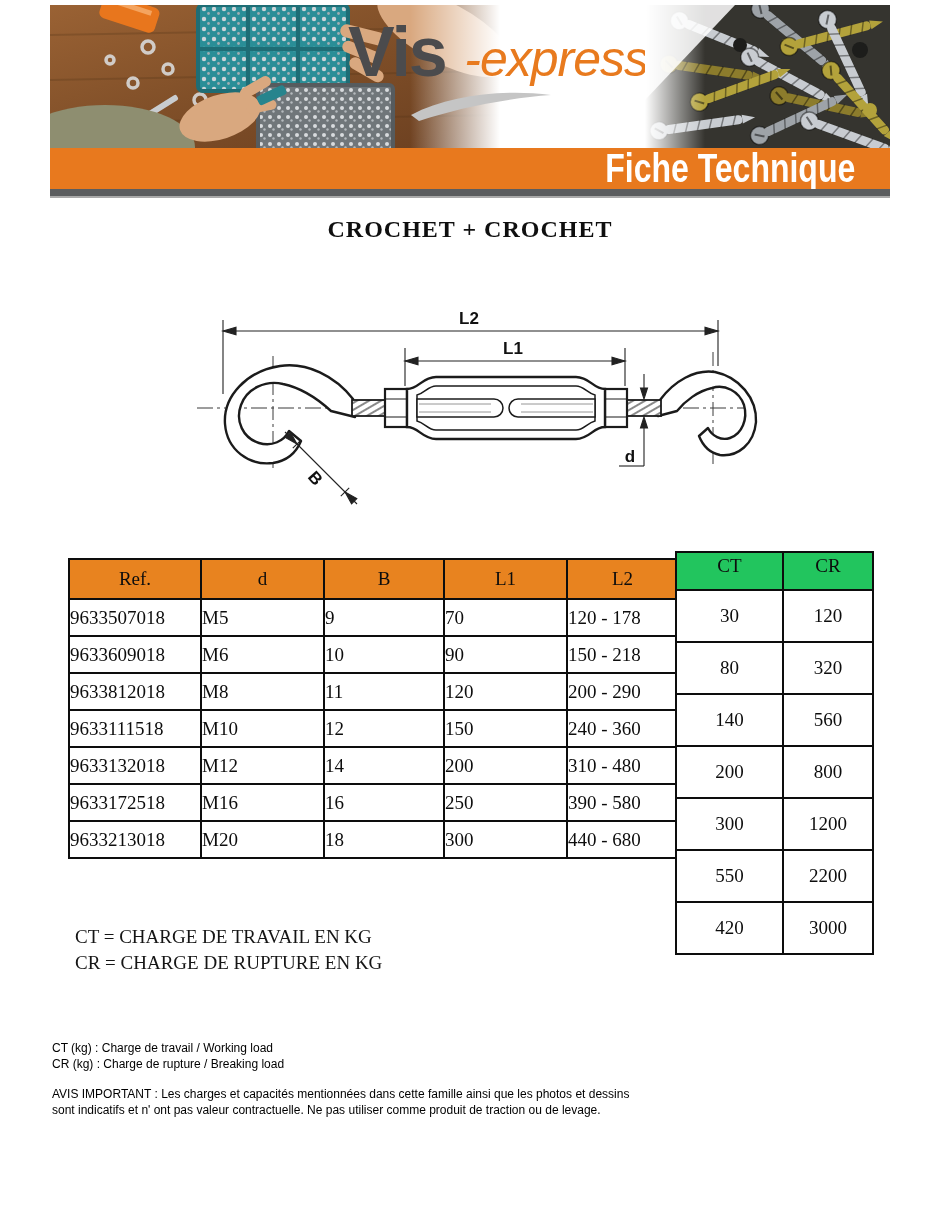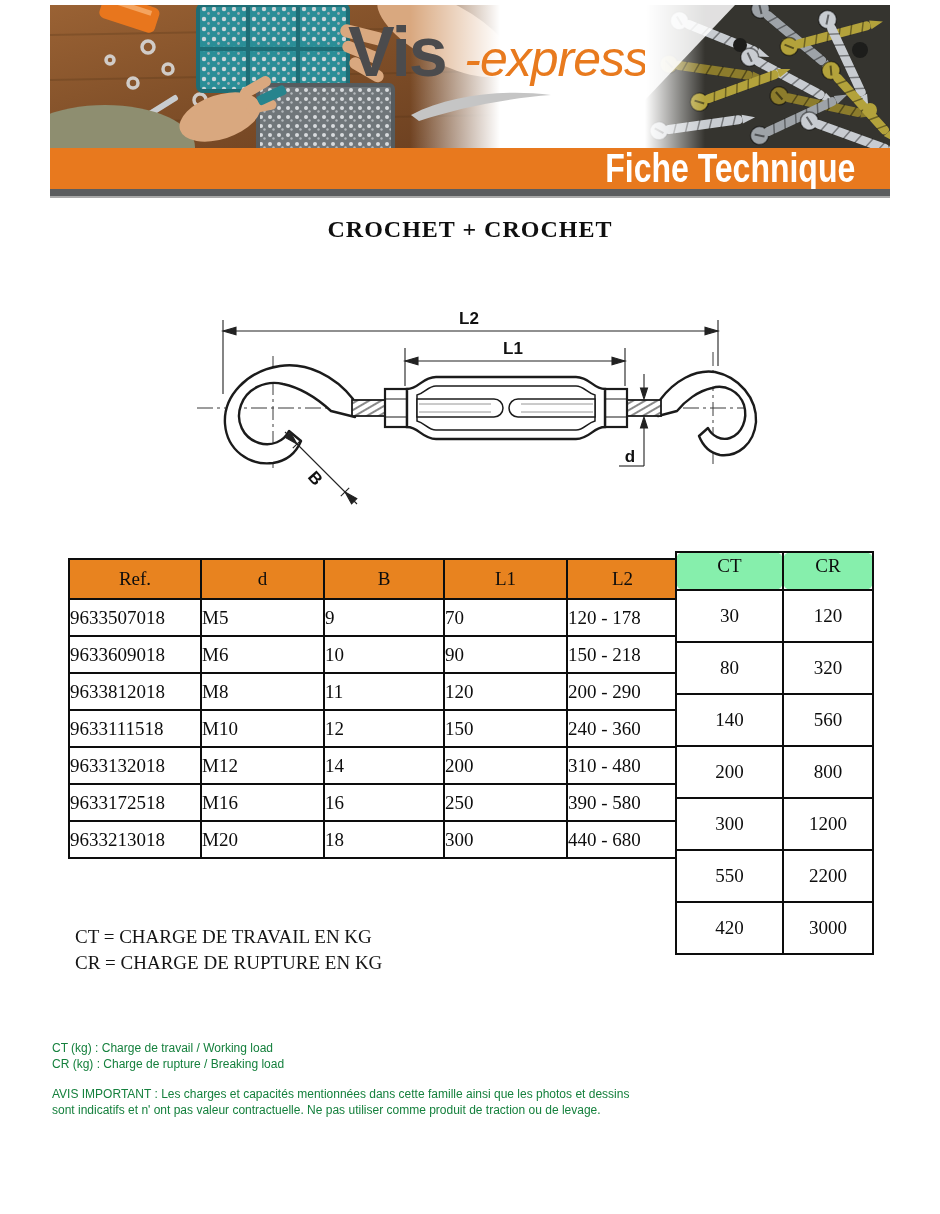--- a/index.html
+++ b/index.html
@@ -32,26 +32,26 @@
   
   #spec-table{left:68px;top:558px;border-collapse:collapse;table-layout:fixed;width:609px;
               font-family:"Liberation Serif",serif;font-size:19px;color:#0d0d0d;}
   #spec-table th,#spec-table td{border:2px solid #0d0d0d;vertical-align:middle;padding:0;}
   #spec-table thead th{background:#e8831f;font-weight:normal;height:38px;}
   #spec-table tbody td{height:35px;background:#fff;font-weight:normal;}
 
   #ctcr-table{left:675px;top:551px;border-collapse:collapse;table-layout:fixed;width:197px;
               font-family:"Liberation Serif",serif;font-size:19px;color:#0d0d0d;background:#fff;}
   #ctcr-table th,#ctcr-table td{border:2px solid #0d0d0d;text-align:center;padding:0;}
-  #ctcr-table thead th{background:#86efac;font-weight:normal;height:34px;vertical-align:top;padding-top:2px;border-radius:8px;}
+  #ctcr-table thead th{background:#22c55e;font-weight:normal;height:34px;vertical-align:top;padding-top:2px;}
   #ctcr-table tbody td{height:36px;background:#fff;vertical-align:top;padding-top:14px;}
 
   
   #legend{left:75px;top:924px;font-family:"Liberation Serif",serif;font-size:19px;color:#151515;line-height:26px;}
-  #footnotes{left:52px;top:1040px;width:600px;font-size:12px;color:#15803d;line-height:16px;}
+  #footnotes{left:52px;top:1040px;width:600px;font-size:12px;color:#000000;line-height:16px;}
   #footnotes .gap{height:14px;}
 </style>
 </head>
 <body>
 
 <div id="page">
 
   <div id="header-band" class="abs">
 
     <svg id="photo-left" class="abs" viewBox="0 0 450 143" preserveAspectRatio="none">

